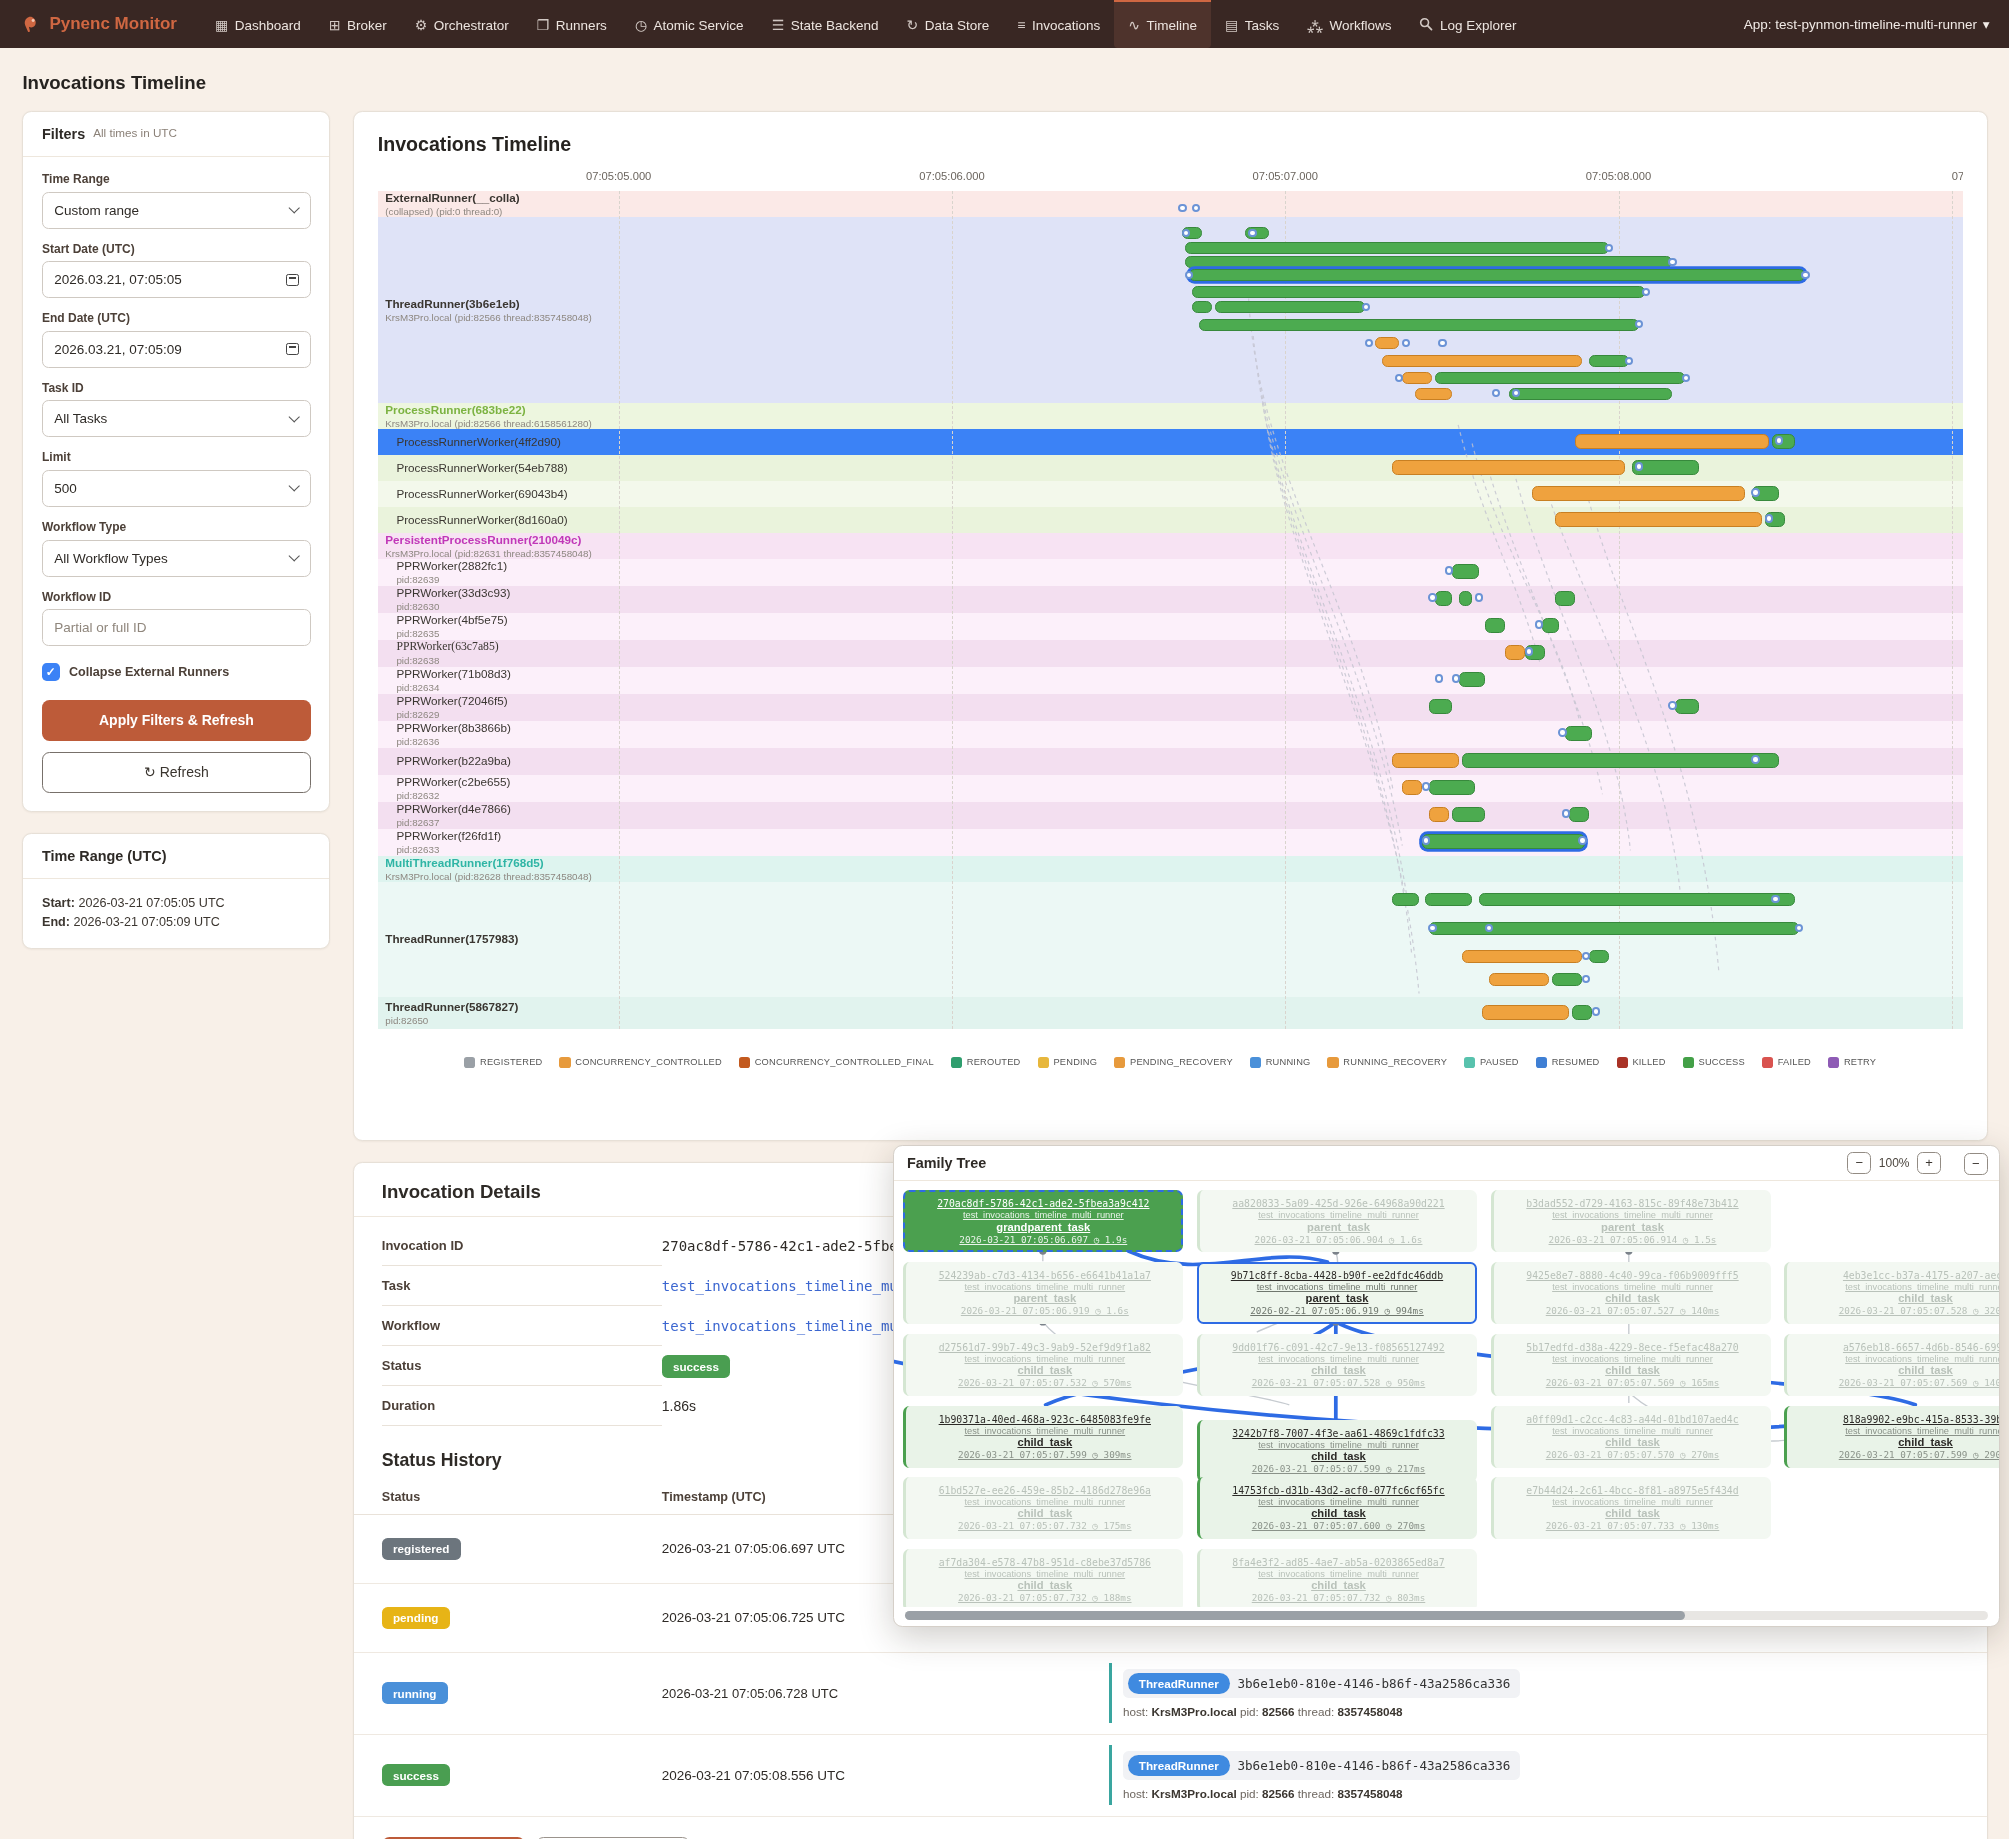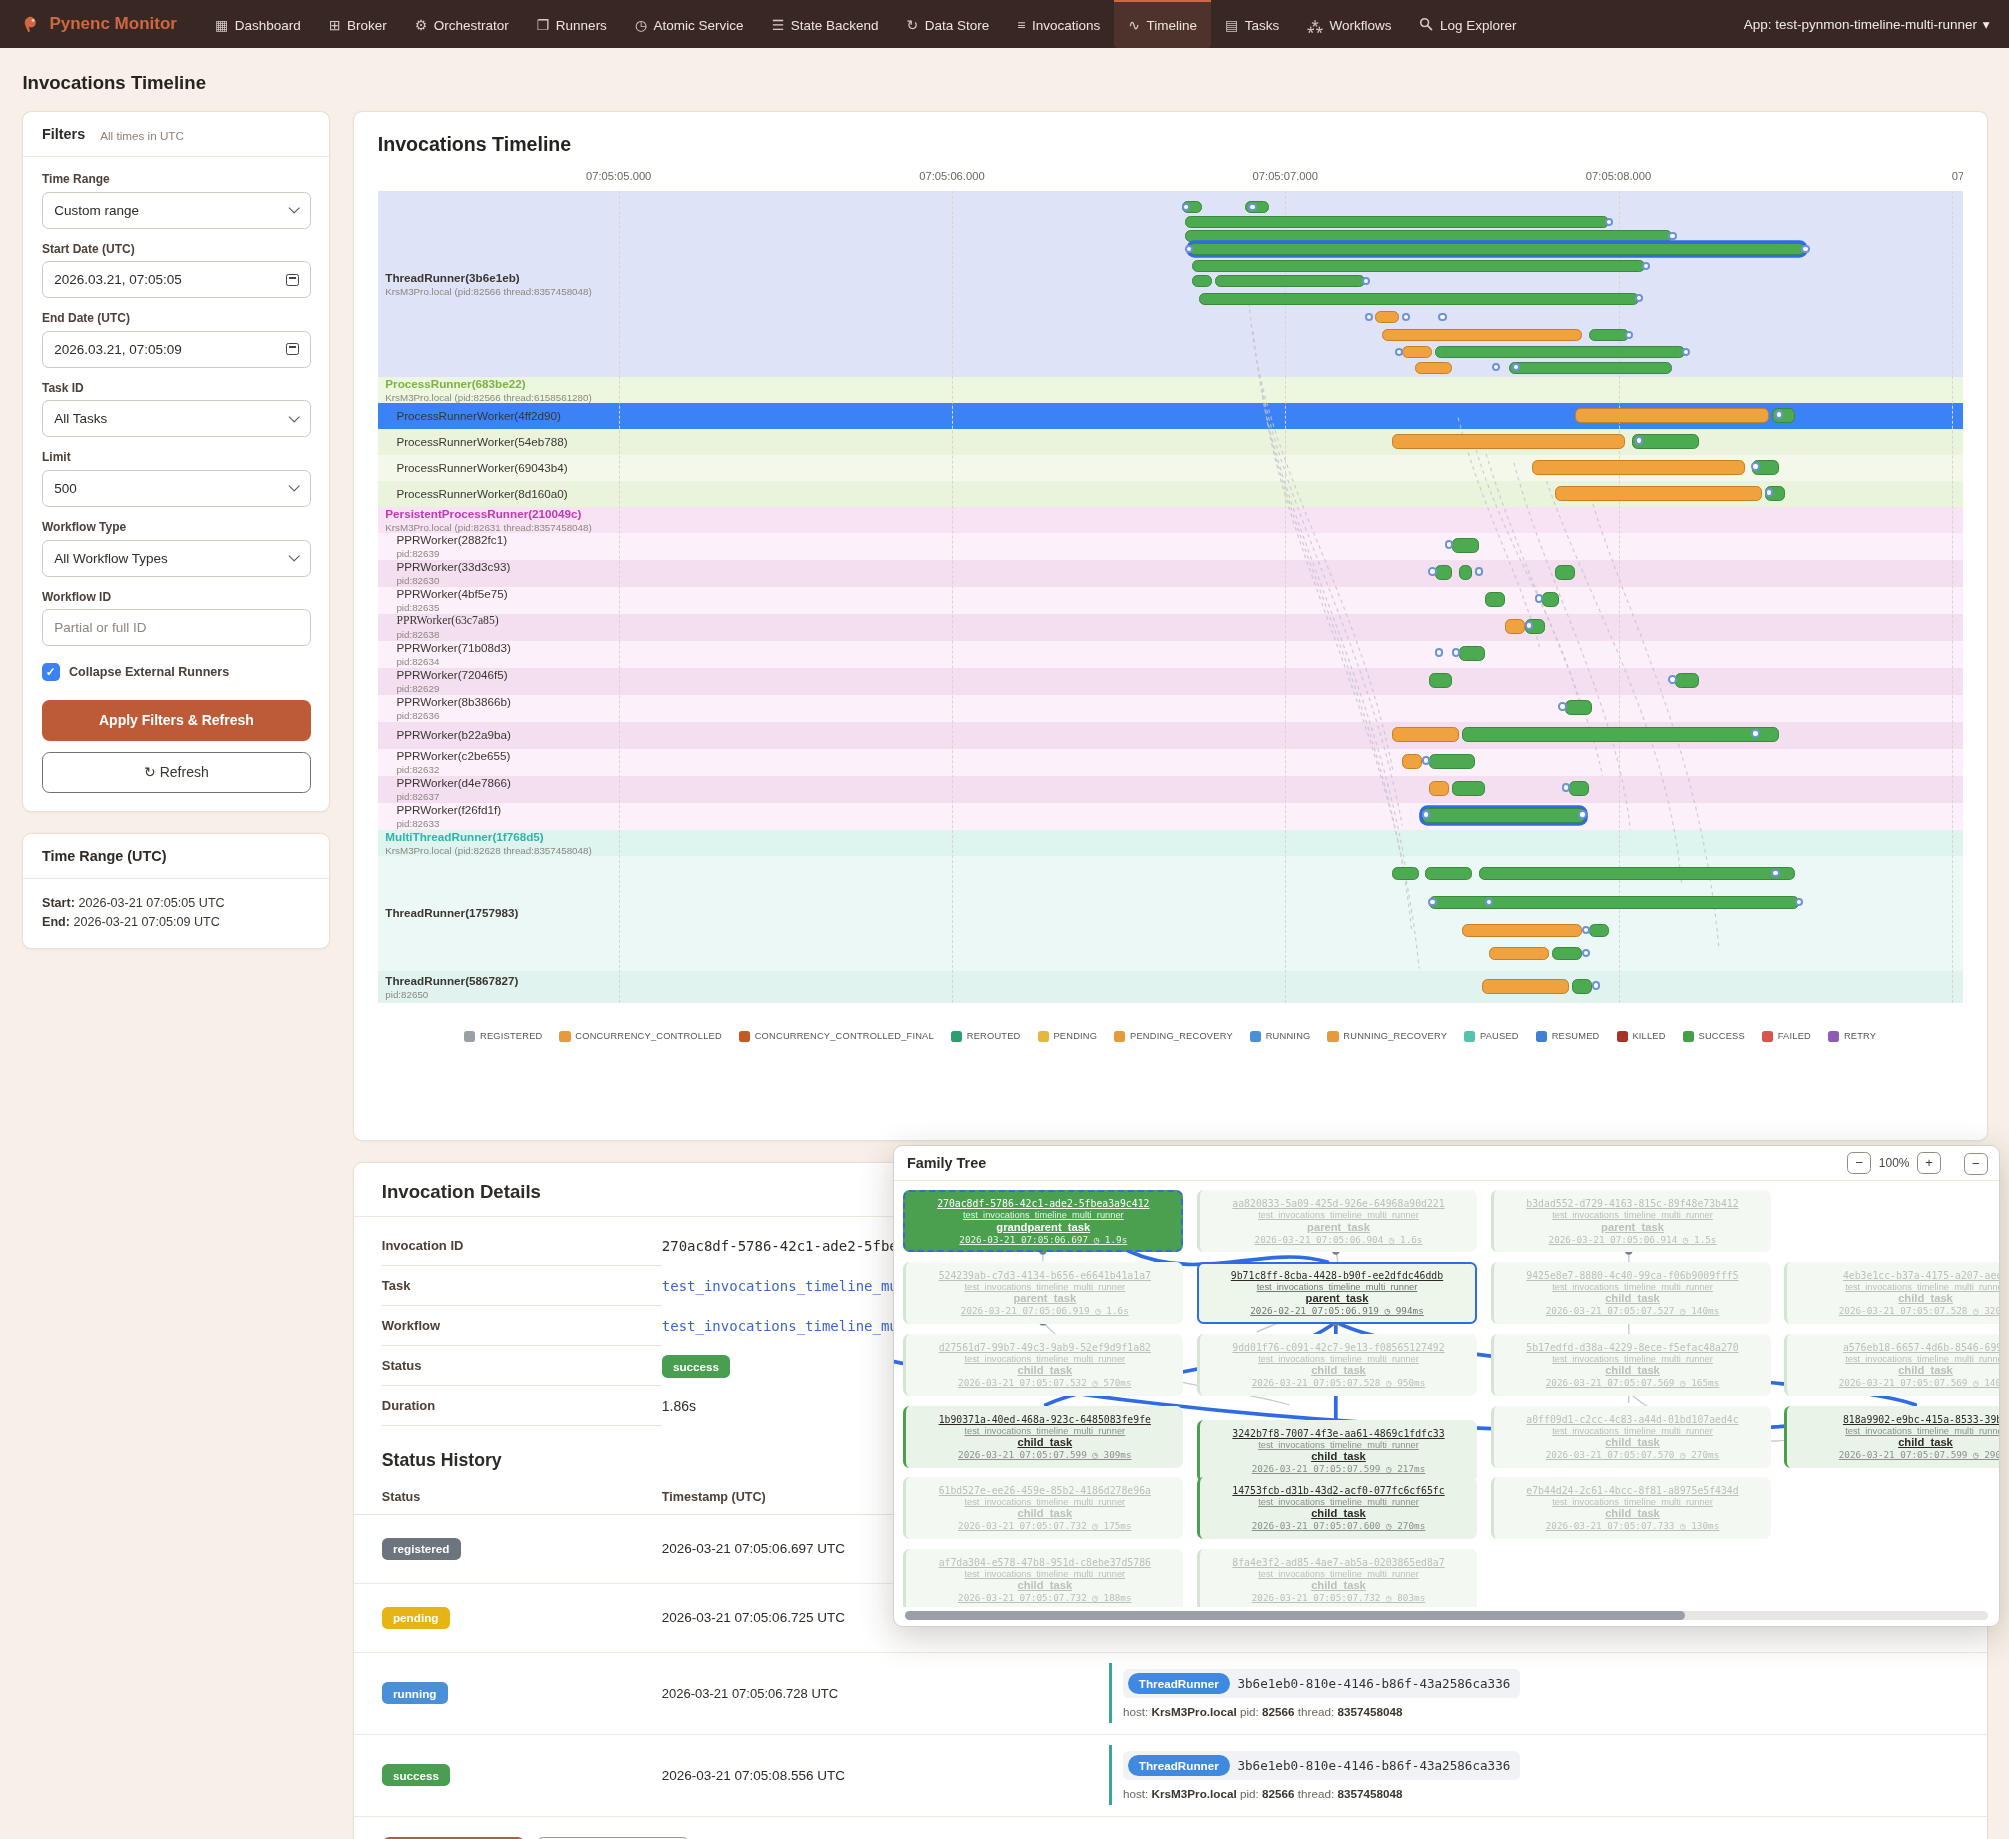--- a/index.html
+++ b/index.html
@@ -19,21 +19,21 @@
 
   
   .page-title { font-size:18.6px; font-weight:bold; margin:24px 0 17px 22.4px; color:#262320; }
   .layout { display:flex; gap:22.4px; padding:0 22.4px; align-items:flex-start; }
   aside { width:308px; flex:none; }
   main { flex:1; min-width:0; }
   .card { background:#fff; border:0.9px solid #e7e0d7; border-radius:9.3px; box-shadow:0 0.9px 1.9px rgba(60,40,20,.05); }
 
   
   .scard { margin-bottom:20.5px; }
-  .scard-head { padding:14px 18.6px; border-bottom:0.9px solid #eee7dd; display:flex; align-items:flex-end; gap:15px; }
+  .scard-head { padding:14px 18.6px; border-bottom:0.9px solid #eee7dd; display:flex; align-items:flex-start; gap:8px; }
   .scard-head .h { font-size:14.4px; font-weight:bold; }
   .scard-head .sub { font-size:11.7px; color:#8b8178; }
   .scard-body { padding:15px 18.6px 18.6px; }
   .f-label { font-size:12px; font-weight:bold; color:#4c4038; margin:13px 0 5.6px; }
   .f-label:first-child { margin-top:0; }
   .control { height:37px; border:0.9px solid #cfc9c2; border-radius:6.5px; background:#fff; display:flex; align-items:center; padding:0 11.2px; font-size:13.5px; color:#2e2a26; justify-content:space-between; cursor:pointer; }
   .control .ph { color:#8f8press6; }
   .control .ph { color:#8f867c; }
   .chev { width:8.4px; height:8.4px; border-right:1.9px solid #555; border-bottom:1.9px solid #555; transform:rotate(45deg); margin-top:-3.7px; flex:none; }
   .cal { width:13px; height:12px; border:1.5px solid #444; border-radius:2.3px; position:relative; flex:none; }
@@ -284,20 +284,28 @@
               <path d="M950,225 C975,395 1085,570 1110,815"></path>
               <path d="M955,255 C985,425 1095,610 1118,858"></path>
               <path d="M1160,250 C1185,350 1225,420 1248,505"></path>
               <path d="M1175,270 C1205,385 1265,465 1290,565"></path>
               <path d="M1190,290 C1230,425 1295,545 1315,645"></path>
               <path d="M1220,300 C1255,435 1330,565 1345,705"></path>
               <path d="M1255,320 C1300,455 1385,590 1400,765"></path>
               <path d="M1300,330 C1340,470 1420,610 1440,835"></path>
             </g>
           </svg>
+        <div class="trow header" style="height: 26px; background: rgb(251, 233, 231);">
+              <div class="rlabel">
+                <div class="main" style="color: rgb(58, 54, 49);">ExternalRunner(__colla)</div>
+                <div class="sub">(collapsed) (pid:0 thread:0)</div>
+              </div>
+              <div class="dot" style="left: calc(50.7407% - 3.7px); top: 13px;"></div>
+              <div class="dot" style="left: calc(51.5819% - 3.7px); top: 13px;"></div>
+            </div>
             <div class="trow header" style="height: 186px; background: rgb(223, 227, 247);">
               <div class="rlabel">
                 <div class="main" style="color: rgb(58, 54, 49);">ThreadRunner(3b6e1eb)</div>
                 <div class="sub">KrsM3Pro.local (pid:82566 thread:8357458048)</div>
               </div>
               <div class="bar bar-s" style="left: 50.7407%; width: 1.2618%; top: 10.3px; height: 12px;"></div>
               <div class="bar bar-s" style="left: 54.7364%; width: 1.4721%; top: 10.3px; height: 12px;"></div>
               <div class="bar bar-s" style="left: 50.951%; width: 26.7081%; top: 25px; height: 12px;"></div>
               <div class="bar bar-s" style="left: 50.951%; width: 30.7038%; top: 39px; height: 12px;"></div>
               <div class="bar bar-s sel" style="left: 51.1613%; width: 38.9055%; top: 52px; height: 12px;"></div>

